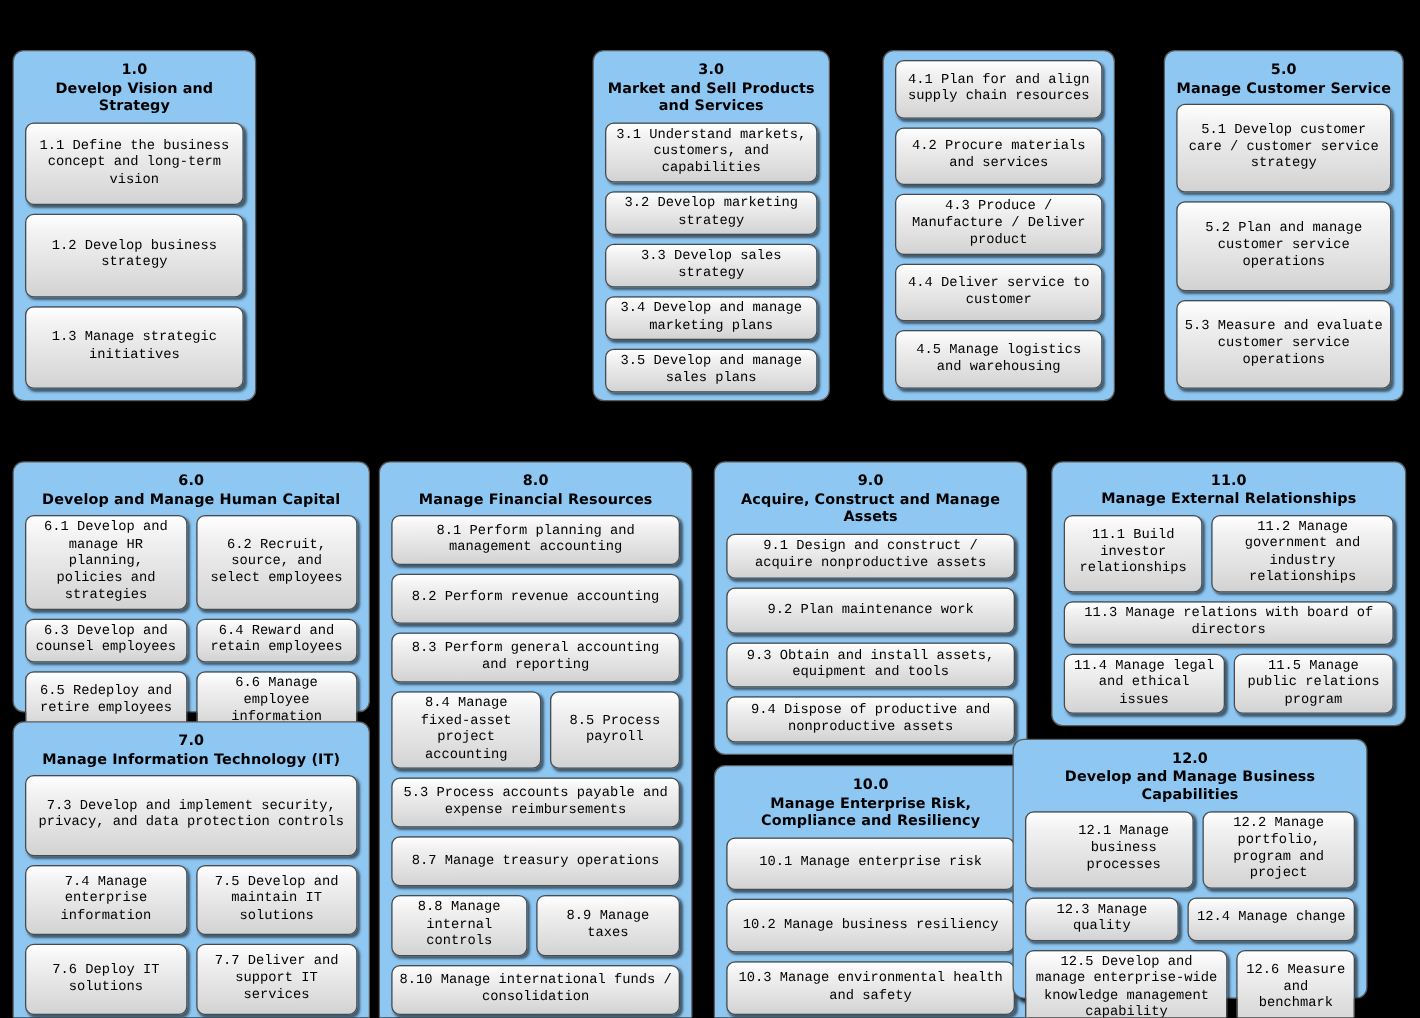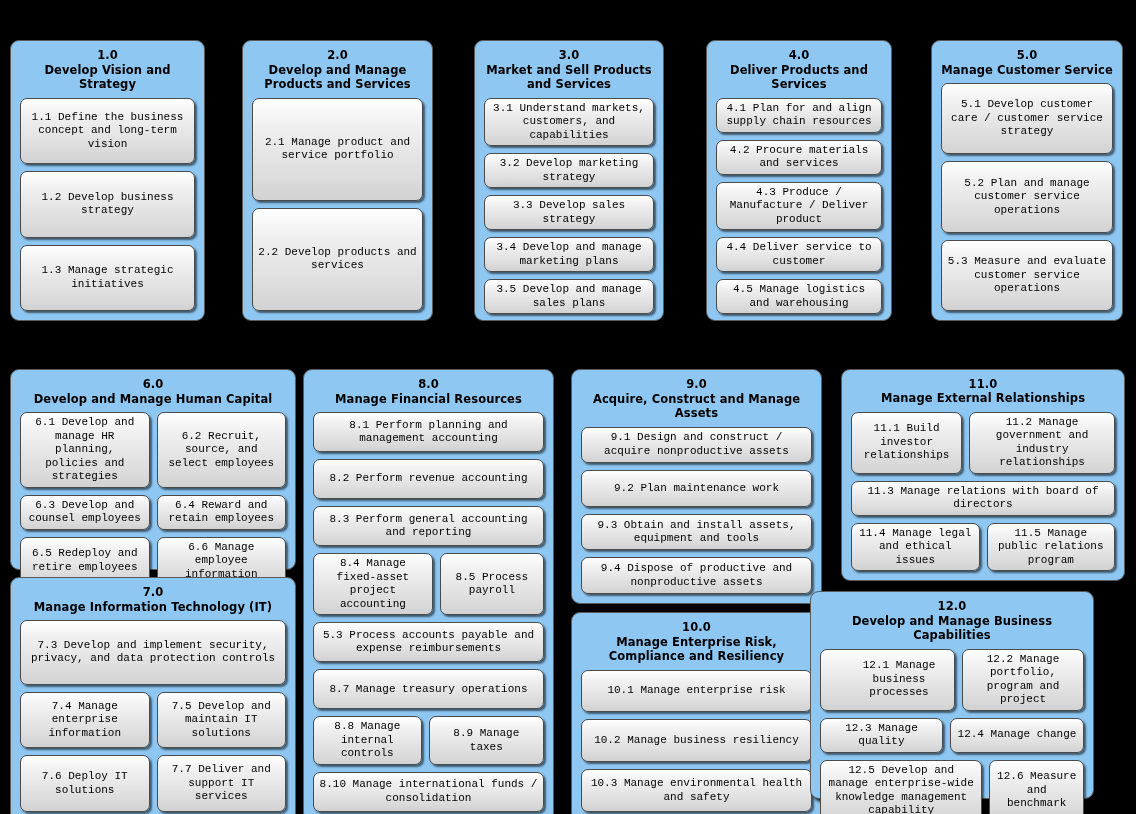--- a/index.html
+++ b/index.html
@@ -76,34 +76,20 @@
         </div>
       <div class="proc grow gapb">
           <span>1.2 Develop business strategy</span>
         </div>
       <div class="proc grow">
           <span>1.3 Manage strategic initiatives</span>
         </div>
     </div>
   </div>
 
-  <div class="cat" style="left:242px; top:16px; width:191px; height:281px;">
-    <div class="cat-title">
-      <span class="cat-num">2.0</span>
-      <span class="cat-name">Develop and Manage Products and Services</span>
-    </div>
-    <div class="body">
-      <div class="proc grow gapb">
-          <span>2.1 Manage product and service portfolio</span>
-        </div>
-      <div class="proc grow">
-          <span>2.2 Develop products and services</span>
-        </div>
-    </div>
-  </div>
 
   <div class="cat" style="left:474px; top:16px; width:190px; height:281px;">
     <div class="cat-title">
       <span class="cat-num">3.0</span>
       <span class="cat-name">Market and Sell Products and Services</span>
     </div>
     <div class="body">
       <div class="proc grow gapb">
           <span>3.1 Understand markets, customers, and capabilities</span>
         </div>
@@ -116,24 +102,20 @@
       <div class="proc grow gapb">
           <span>3.4 Develop and manage marketing plans</span>
         </div>
       <div class="proc grow">
           <span>3.5 Develop and manage sales plans</span>
         </div>
     </div>
   </div>
 
   <div class="cat" style="left:706px; top:16px; width:186px; height:281px;">
-    <div class="cat-title">
-      <span class="cat-num">4.0</span>
-      <span class="cat-name">Deliver Products and Services</span>
-    </div>
     <div class="body">
       <div class="proc grow gapb">
           <span>4.1 Plan for and align supply chain resources</span>
         </div>
       <div class="proc grow gapb">
           <span>4.2 Procure materials and services</span>
         </div>
       <div class="proc grow gapb">
           <span>4.3 Produce / Manufacture / Deliver product</span>
         </div>

